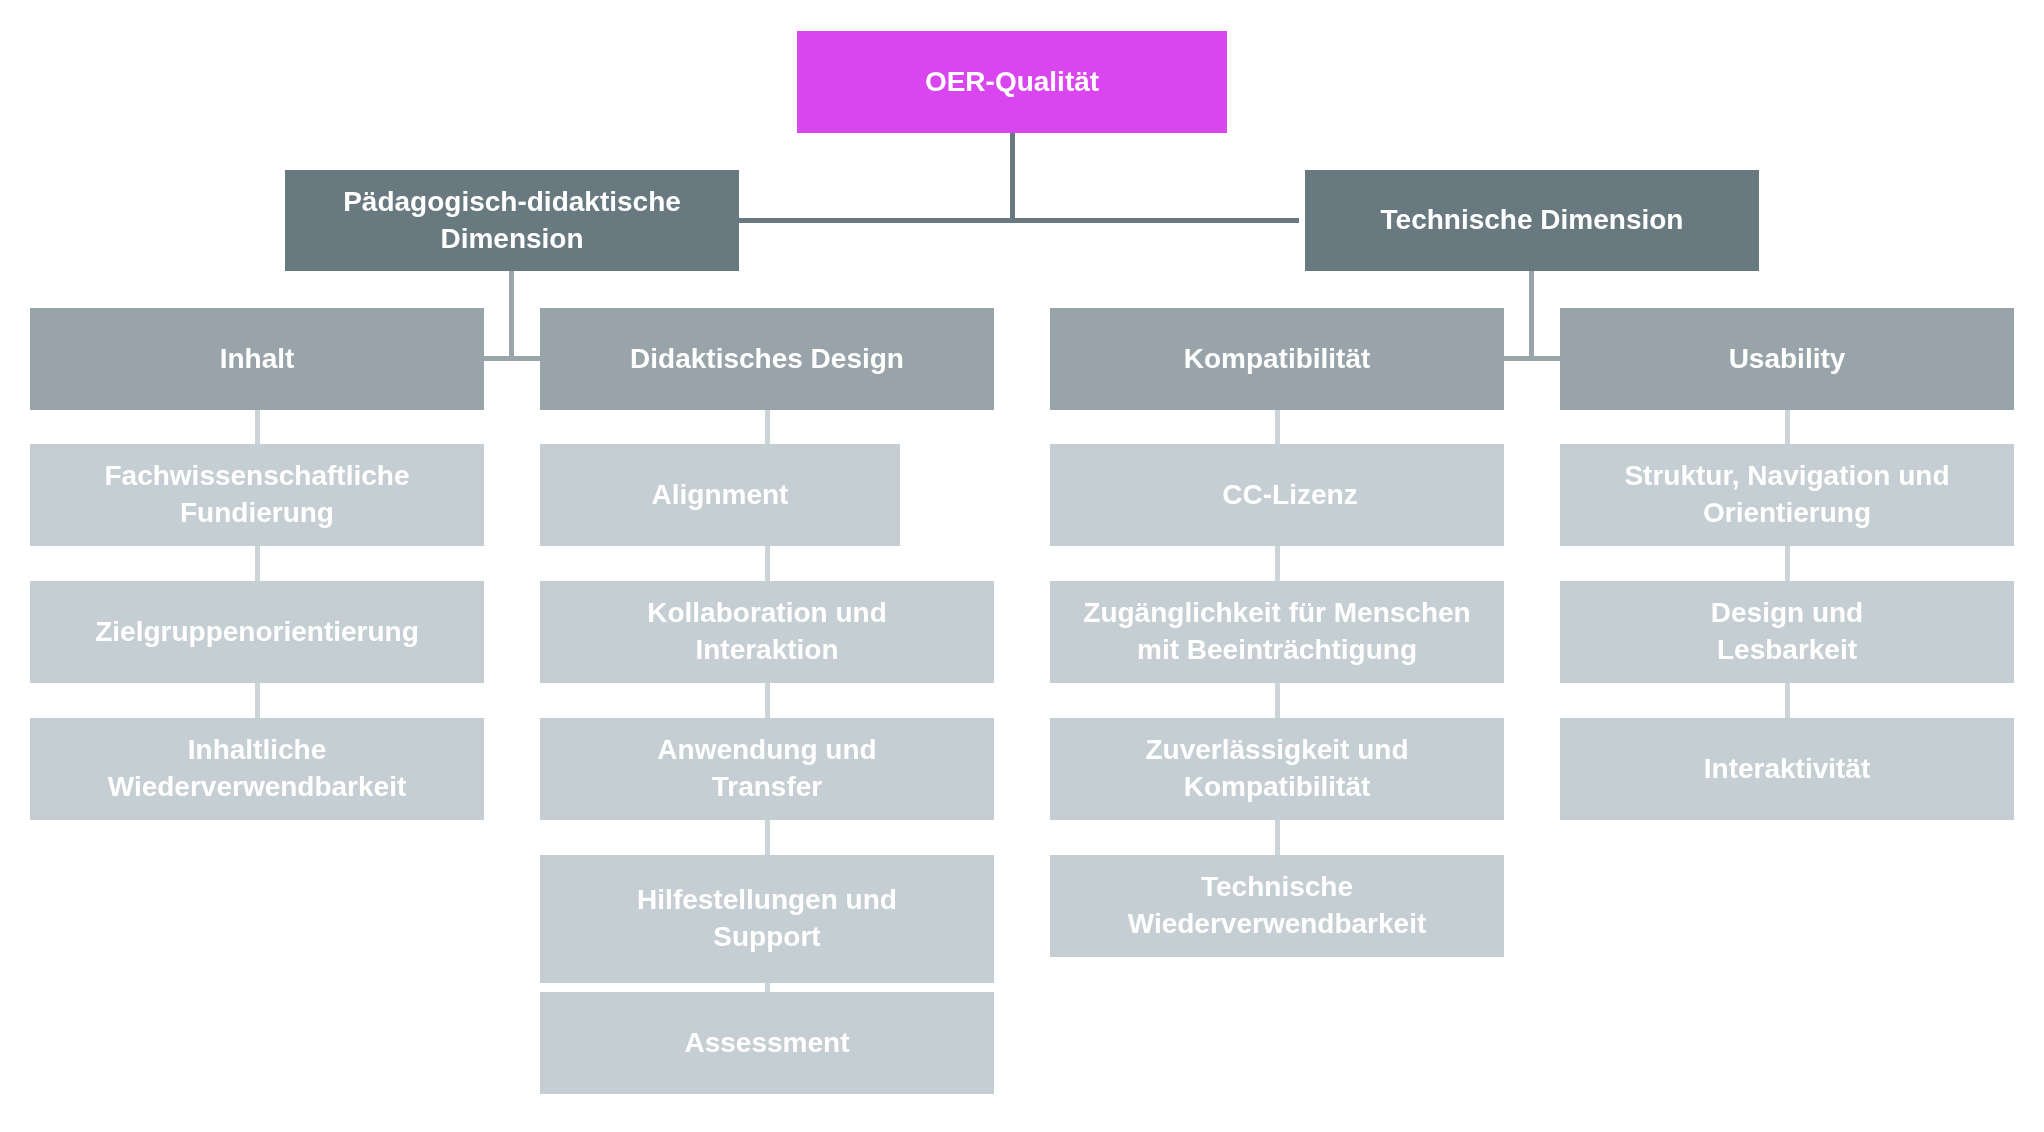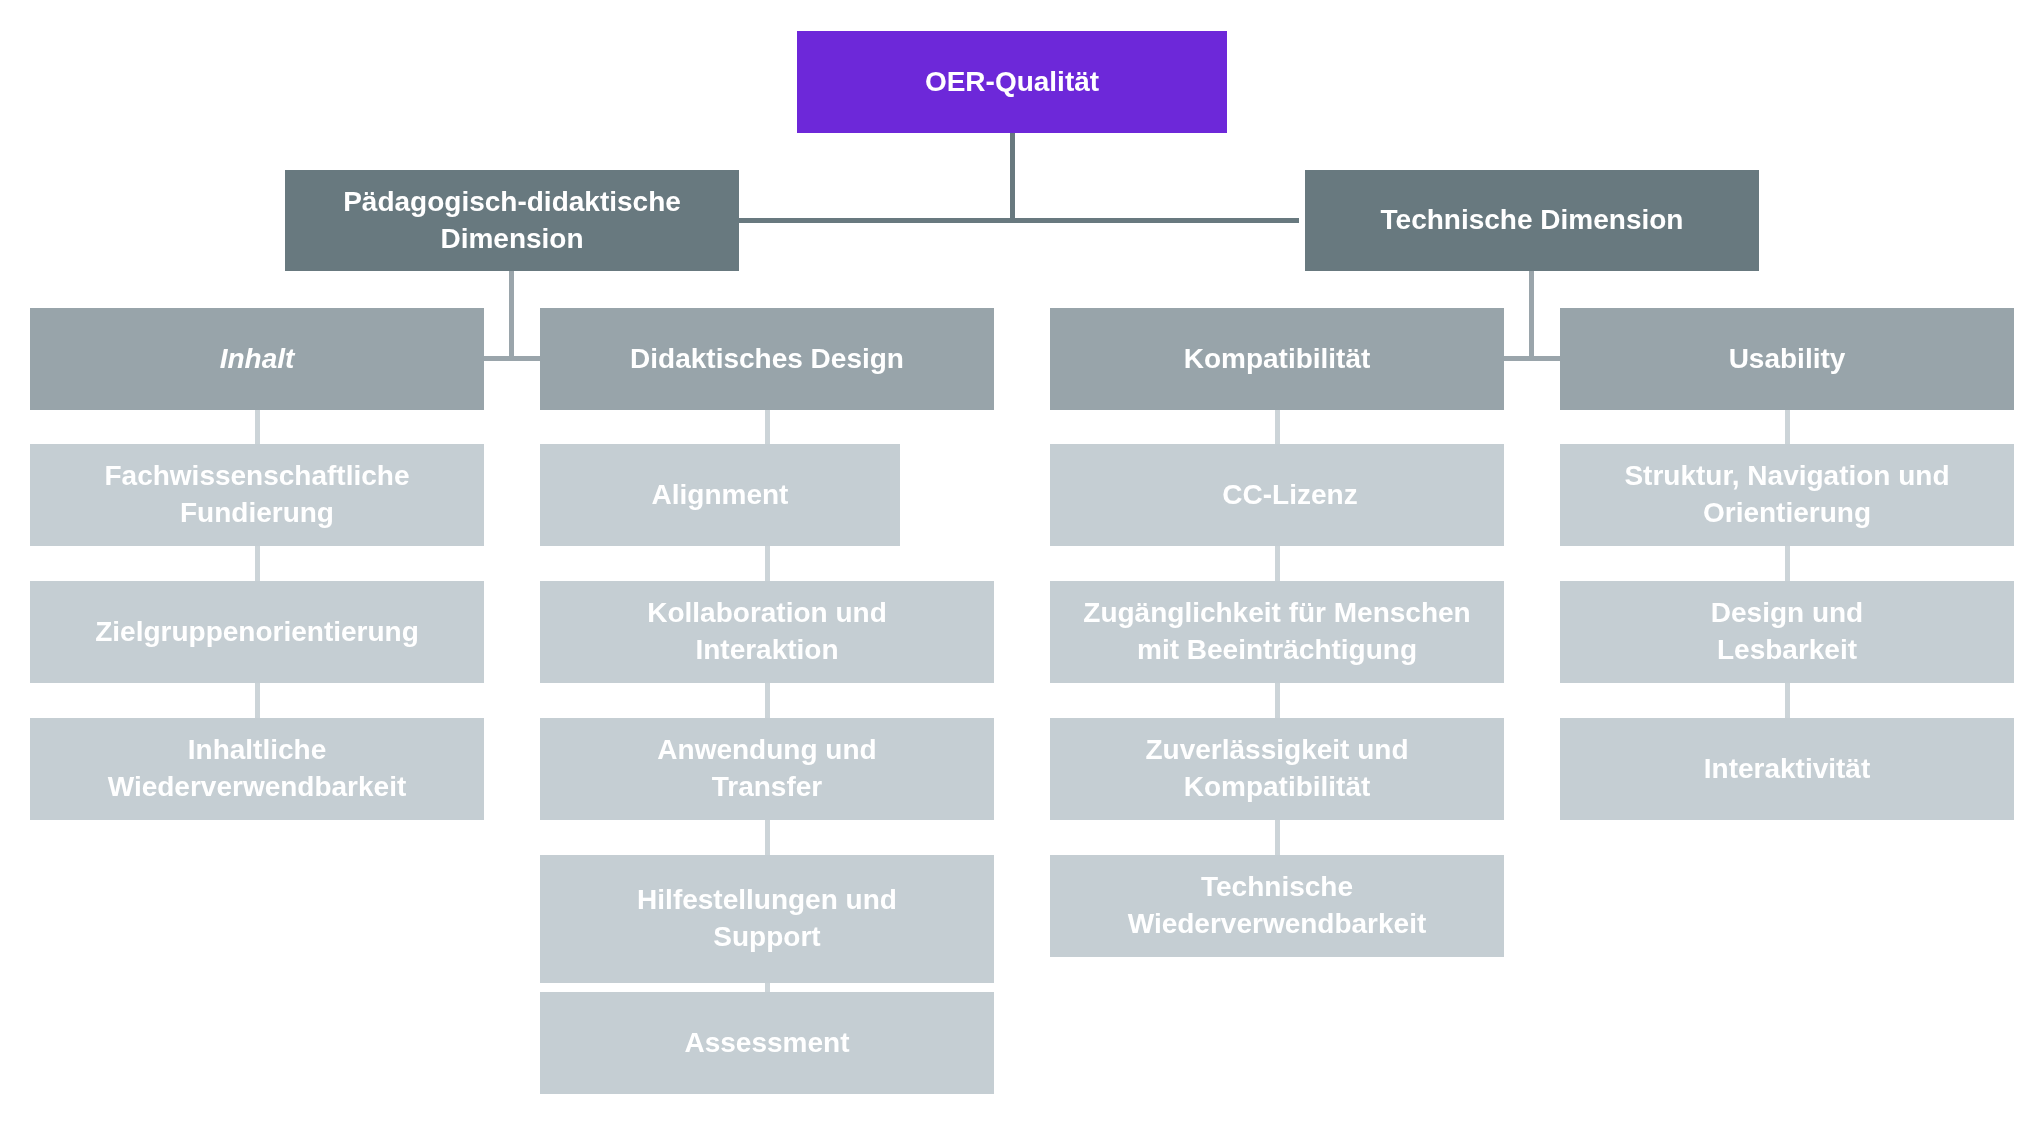--- a/index.html
+++ b/index.html
@@ -24,21 +24,21 @@
     justify-content: center;
     text-align: center;
     color: #ffffff;
     font-weight: bold;
     font-size: 28px;
     line-height: 1.32;
     white-space: pre-line;
     box-sizing: border-box;
     padding: 4px 8px;
   }
-  .l1 { background: #6d28d9; }
+  .l1 { background: #d946ef; }
   .l2 { background: #68797f; }
   .l3 { background: #98a4aa; }
   .child { background: #c5ced3; }
   .line { position: absolute; }
   .line.dark  { background: #68797f; }
   .line.head  { background: #9aa5ab; }
   .line.light { background: #ccd4d8; }
 </style>
 </head>
 <body>
@@ -72,21 +72,21 @@
   <div class="line light" style="left:1785px; top:410px; width:5px; height:34px;"></div>
   <div class="line light" style="left:1785px; top:546px; width:5px; height:35px;"></div>
   <div class="line light" style="left:1785px; top:683px; width:5px; height:35px;"></div>
 
   <div class="box l1" style="left:797px; top:31px; width:430px; height:102px;">OER-Qualität</div>
 
   <div class="box l2" style="left:285px; top:170px; width:454px; height:101px;">Pädagogisch-didaktische
 Dimension</div>
   <div class="box l2" style="left:1305px; top:170px; width:454px; height:101px;text-align:right;">Technische Dimension</div>
 
-  <div class="box l3" style="left:30px; top:308px; width:454px; height:102px;font-style:italic;">Inhalt</div>
+  <div class="box l3" style="left:30px; top:308px; width:454px; height:102px;">Inhalt</div>
   <div class="box l3" style="left:540px; top:308px; width:454px; height:102px;">Didaktisches Design</div>
   <div class="box l3" style="left:1050px; top:308px; width:454px; height:102px;">Kompatibilität</div>
   <div class="box l3" style="left:1560px; top:308px; width:454px; height:102px;">Usability</div>
 
   <div class="box child" style="left:30px; top:444px; width:454px; height:102px;">Fachwissenschaftliche
 Fundierung</div>
   <div class="box child" style="left:30px; top:581px; width:454px; height:102px;">Zielgruppenorientierung</div>
   <div class="box child" style="left:30px; top:718px; width:454px; height:102px;">Inhaltliche
 Wiederverwendbarkeit</div>
 

